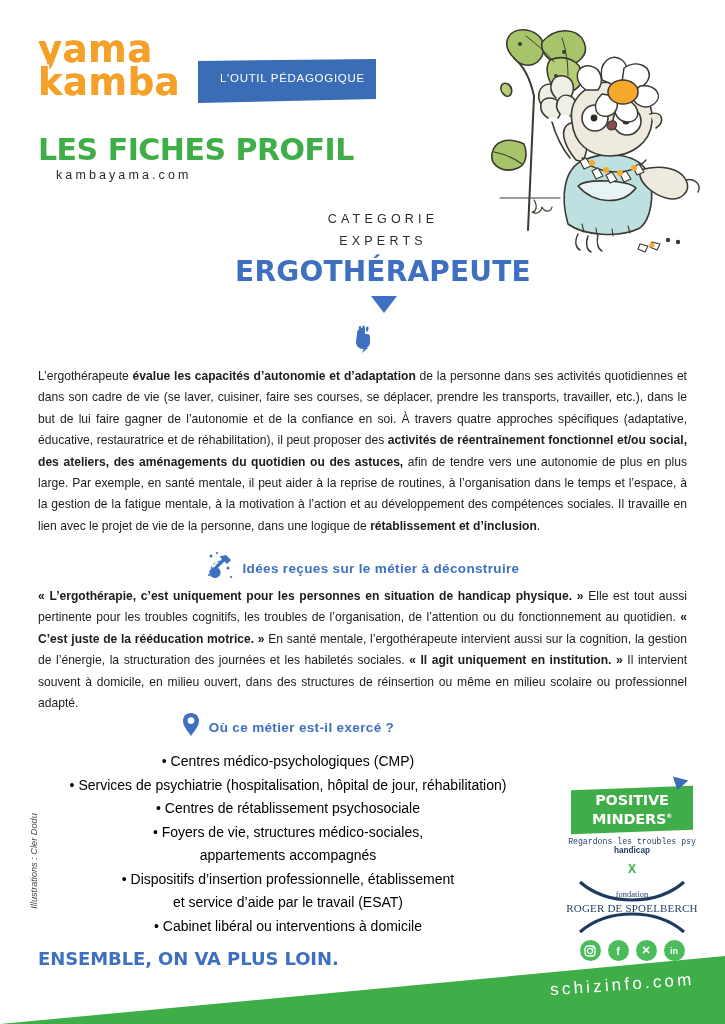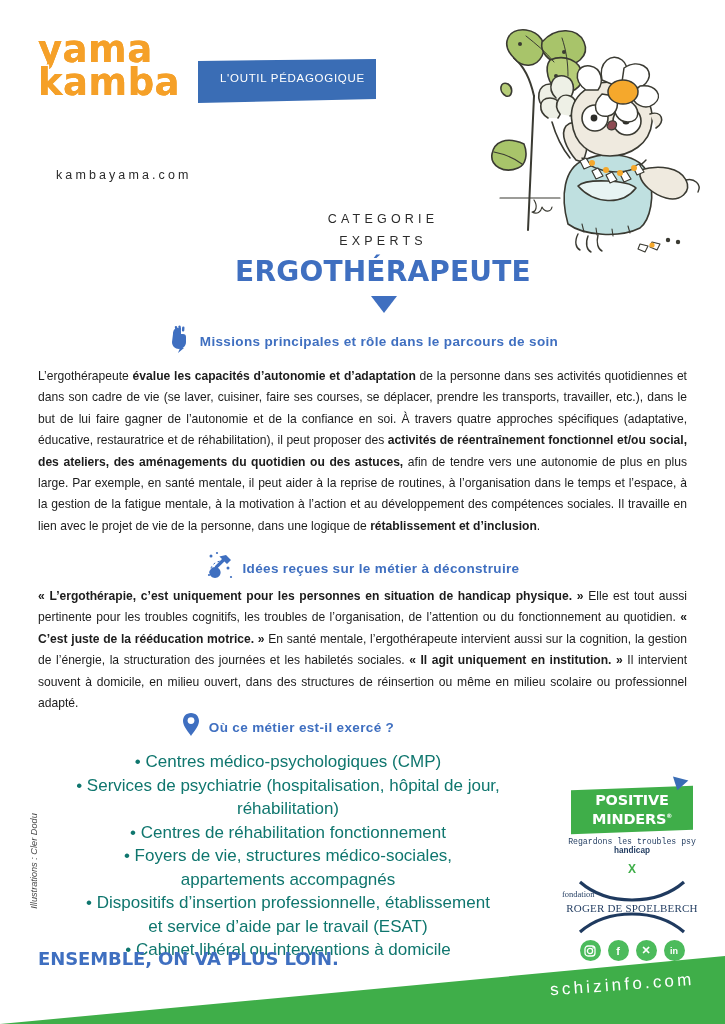--- a/index.html
+++ b/index.html
@@ -149,23 +149,23 @@
 
   
   #where-list {
     position: absolute;
     left: 38px;
     top: 750px;
     width: 500px;
     text-align: center;
   }
   #where-list .li {
-    font-size: 17px;
+    font-size: 14px;
     line-height: 23.5px;
-    color: #0f766e;
+    color: #000000;
     font-family: "Liberation Sans", sans-serif;
   }
 
   
   #partners { position: absolute; left: 562px; top: 788px; width: 140px; }
   .pm-logo {
     position: relative;
     width: 122px;
     height: 44px;
     margin: 0 auto;
@@ -218,21 +218,21 @@
     font-weight: 700;
     color: #3FAE49;
     margin-top: 7px;
     font-family: "Liberation Sans", sans-serif;
   }
   #fondation { position: relative; margin-top: 4px; height: 54px; }
   .fond-word {
     position: absolute;
     left: 0; right: 0;
     top: 9px;
-    text-align: left;
+    text-align: center;
     font-family: "Liberation Serif", serif;
     font-size: 8.5px;
     color: #1f3a5f;
   }
   .fond-name {
     position: absolute;
     left: 0; right: 0;
     top: 22px;
     text-align: center;
     font-family: "Liberation Serif", serif;
@@ -314,20 +314,21 @@
 
     <div class="logo-block">
       <span class="logo-kamba logo-l2">yama</span>
       <span class="logo-kamba logo-l1">kamba</span>
     </div>
 
     <div class="badge-pedago">
       <span>L'OUTIL PÉDAGOGIQUE</span>
     </div>
 
+    <div class="fiches-profil">LES FICHES PROFIL</div>
     <div class="kamba-url">kambayama.com</div>
 
     <div id="illus">
       <svg width="228" height="240" viewBox="0 0 228 240" xmlns="http://www.w3.org/2000/svg">
         <g stroke="#3a3a32" stroke-width="1.6" stroke-linejoin="round" stroke-linecap="round">
 
           <path d="M38 212 C40 170 42 120 44 78" fill="none" stroke-width="2"></path>
           <path d="M44 78 C40 60 34 48 24 40" fill="none" stroke-width="2"></path>
 
           <path d="M34 126 C16 118 4 124 2 136 C0 148 14 156 28 150 C36 147 38 136 34 126 Z" fill="#a8c46a"></path>
@@ -424,21 +425,20 @@
       <svg width="24" height="28" viewBox="0 0 24 28" xmlns="http://www.w3.org/2000/svg">
         <g fill="#3F6FC0">
           <path d="M6 9 c0 -4 2 -6 5 -6 c2 0 3 1 3 3 l0 3 l2 0 c2 0 3 1 3 3 l0 5 c0 4 -3 7 -7 7 c-4 0 -7 -3 -7 -7 Z"></path>
           <rect x="8" y="1" width="2.4" height="5" rx="1.2" transform="rotate(-16 9 3)"></rect>
           <rect x="11.5" y="0.5" width="2.4" height="5" rx="1.2" transform="rotate(-8 12 3)"></rect>
           <rect x="15" y="1.5" width="2.4" height="5" rx="1.2" transform="rotate(4 16 4)"></rect>
           <path d="M10 23 l7 0 l-6 5 l2 -5 Z"></path>
         </g>
       </svg>
     </span>
-    <span class="sec-title">Missions principales et rôle dans le parcours de soin</span>
   </div>
 
   <div class="para" style="top:366px">
     <span>L’ergothérapeute </span><b>évalue les capacités d’autonomie et d’adaptation</b><span> de la personne dans ses activités quotidiennes et dans son cadre de vie (se laver, cuisiner, faire ses courses, se déplacer, prendre les transports, travailler, etc.), dans le but de lui faire gagner de l’autonomie et de la confiance en soi. À travers quatre approches spécifiques (adaptative, éducative, restauratrice et de réhabilitation), il peut proposer des </span><b>activités de réentraînement fonctionnel et/ou social, des ateliers, des aménagements du quotidien ou des astuces,</b><span> afin de tendre vers une autonomie de plus en plus large. Par exemple, en santé mentale, il peut aider à la reprise de routines, à l’organisation dans le temps et l’espace, à la gestion de la fatigue mentale, à la motivation à l’action et au développement des compétences sociales. Il travaille en lien avec le projet de vie de la personne, dans une logique de </span><b>rétablissement et d’inclusion</b><span>.</span>
   </div>
 
   <div class="sec-head" style="top:551px">
     <span class="sec-icon">
       <svg width="28" height="30" viewBox="0 0 28 30" xmlns="http://www.w3.org/2000/svg">
         <g fill="#3F6FC0">
@@ -466,21 +466,21 @@
         <path d="M9 1 C4 1 1 4.6 1 9 c0 5.4 6 11.6 8 15 c2 -3.4 8 -9.6 8 -15 C17 4.6 14 1 9 1 Z" fill="#3F6FC0"></path>
         <circle cx="9" cy="8.6" r="3.4" fill="#ffffff"></circle>
       </svg>
     </span>
     <span class="sec-title">Où ce métier est-il exercé ?</span>
   </div>
 
   <div id="where-list">
     <div class="li">• Centres médico-psychologiques (CMP)</div>
     <div class="li">• Services de psychiatrie (hospitalisation, hôpital de jour, réhabilitation)</div>
-    <div class="li">• Centres de réhabilitation fonctionnement</div>
+    <div class="li">• Centres de rétablissement psychosociale</div>
     <div class="li">• Foyers de vie, structures médico-sociales,</div>
     <div class="li">appartements accompagnés</div>
     <div class="li">• Dispositifs d’insertion professionnelle, établissement</div>
     <div class="li">et service d’aide par le travail (ESAT)</div>
     <div class="li">• Cabinet libéral ou interventions à domicile</div>
   </div>
 
   <div id="partners">
     <div class="pm-logo">
       <span class="pm-arrow"></span>

